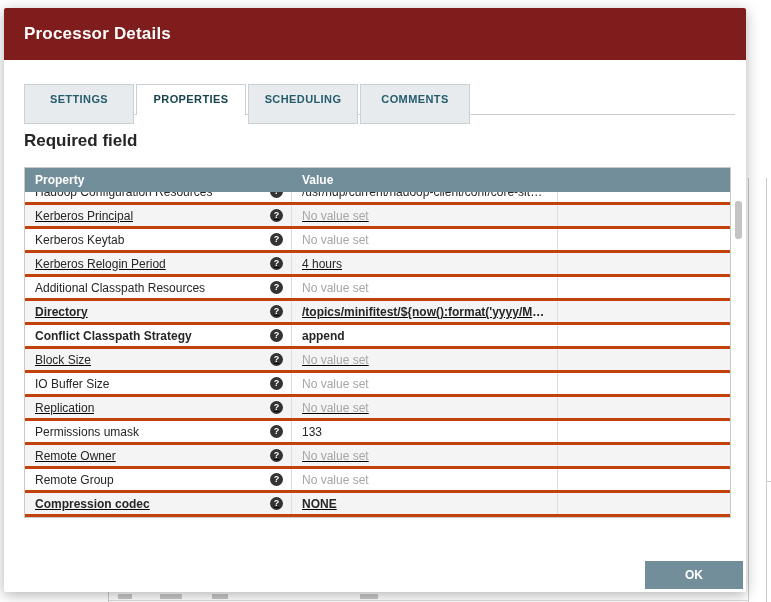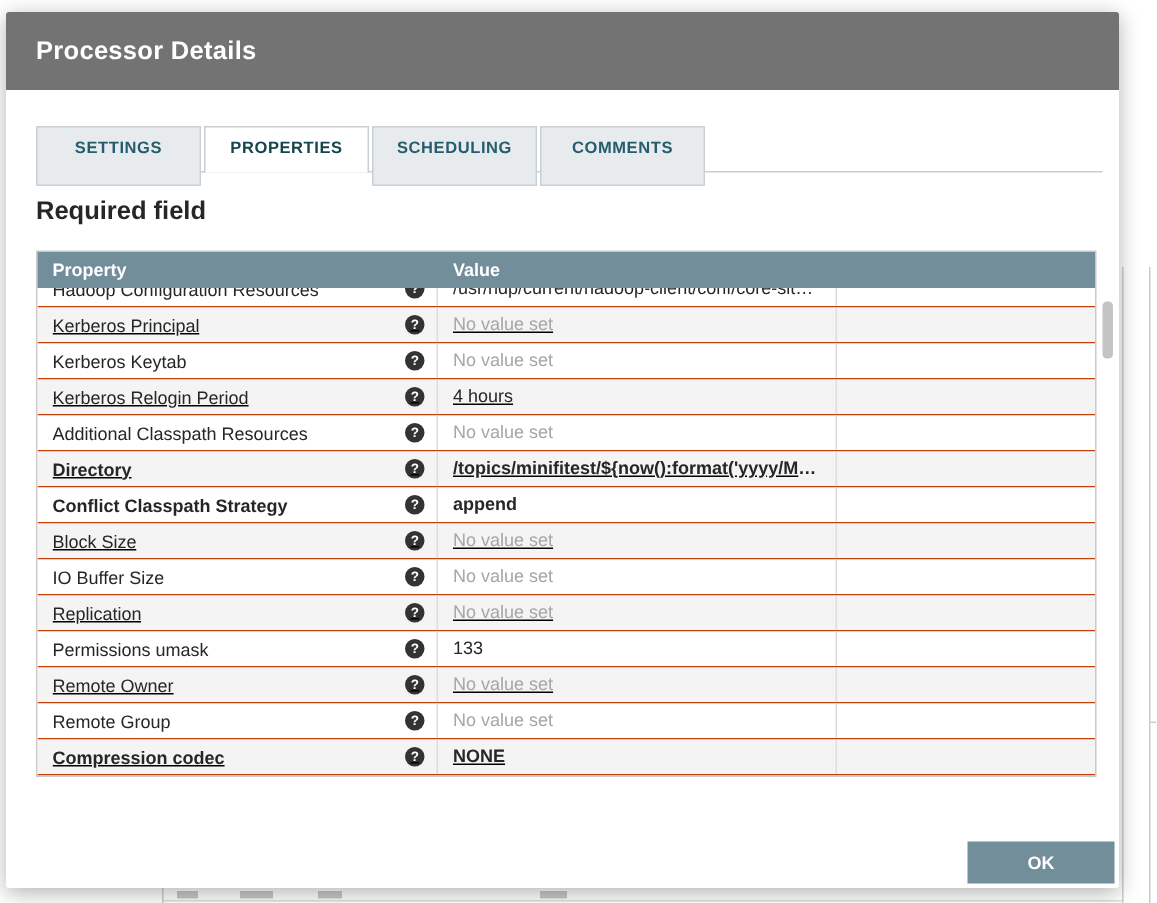--- a/index.html
+++ b/index.html
@@ -15,21 +15,21 @@
   .bg-vline-bl{left:108px;top:586px;width:1px;height:16px;}
   .bg-blob{background:#c9c9c9;height:5px;top:594px;}
   .bg-blob1{left:118px;width:14px;}
   .bg-blob2{left:160px;width:22px;}
   .bg-blob3{left:212px;width:16px;}
   .bg-blob4{left:360px;width:18px;}
 
   
   .dialog{position:absolute;left:4px;top:8px;width:742px;height:584px;background:#fff;
           box-shadow:0 3px 14px rgba(0,0,0,.30);border-radius:2px;}
-  .dlg-header{height:52px;background:#737373;display:flex;align-items:center;
+  .dlg-header{height:52px;background:#7f1d1d;display:flex;align-items:center;
               padding-left:20px;box-sizing:border-box;border-radius:2px 2px 0 0;}
   .dlg-title{color:#fff;font-size:17px;font-weight:bold;letter-spacing:.2px;}
   .dlg-body{padding:0 15px 0 20px;position:relative;}
 
   
   .tab-bar{display:flex;align-items:flex-start;height:31px;margin-top:24px;position:relative;width:711px;}
   .tab-bar::after{content:'';position:absolute;left:0;right:0;bottom:0;height:1px;background:#c9d0d4;}
   .tab{box-sizing:border-box;width:110px;height:40px;line-height:28px;text-align:center;
        font-size:11px;font-weight:bold;letter-spacing:.4px;color:#255c6e;
        background:#e7ebed;border:1px solid #c9d0d4;margin-right:2px;z-index:1;cursor:pointer;}
@@ -38,21 +38,21 @@
   .required-label{margin:16px 0 16px;font-size:17px;font-weight:bold;color:#262626;}
 
   
   .prop-table{width:707px;border:1px solid #c9c9c9;position:relative;box-sizing:border-box;}
   .thead{display:flex;height:24px;background:#728e9b;color:#fff;font-size:12px;
          font-weight:bold;align-items:center;}
   .thead .hprop{width:267px;padding-left:10px;box-sizing:border-box;}
   .thead .hval{padding-left:10px;}
   .tbody-clip{height:325px;overflow:hidden;}
   .tbody-inner{margin-top:-11px;}
-  .trow{display:flex;height:24px;box-sizing:border-box;border-bottom:1px solid #c2410c;
+  .trow{display:flex;height:24px;box-sizing:border-box;border-bottom:3px solid #c2410c;
         background:#fff;align-items:stretch;}
   .trow.alt{background:#f4f4f4;text-decoration:underline;}
   .cell{box-sizing:border-box;font-size:12px;color:#262626;overflow:hidden;}
   .prop{width:267px;border-right:1px solid #ddd;padding:0 8px 0 10px;
         display:flex;align-items:center;justify-content:space-between;}
   .pname{white-space:nowrap;overflow:hidden;text-overflow:ellipsis;}
   .val{width:266px;border-right:1px solid #ddd;padding:0 10px;white-space:nowrap;
        text-overflow:ellipsis;line-height:23px;}
   .empty{flex:1;}
   .trow.req .pname,.trow.req .val{font-weight:bold;}

